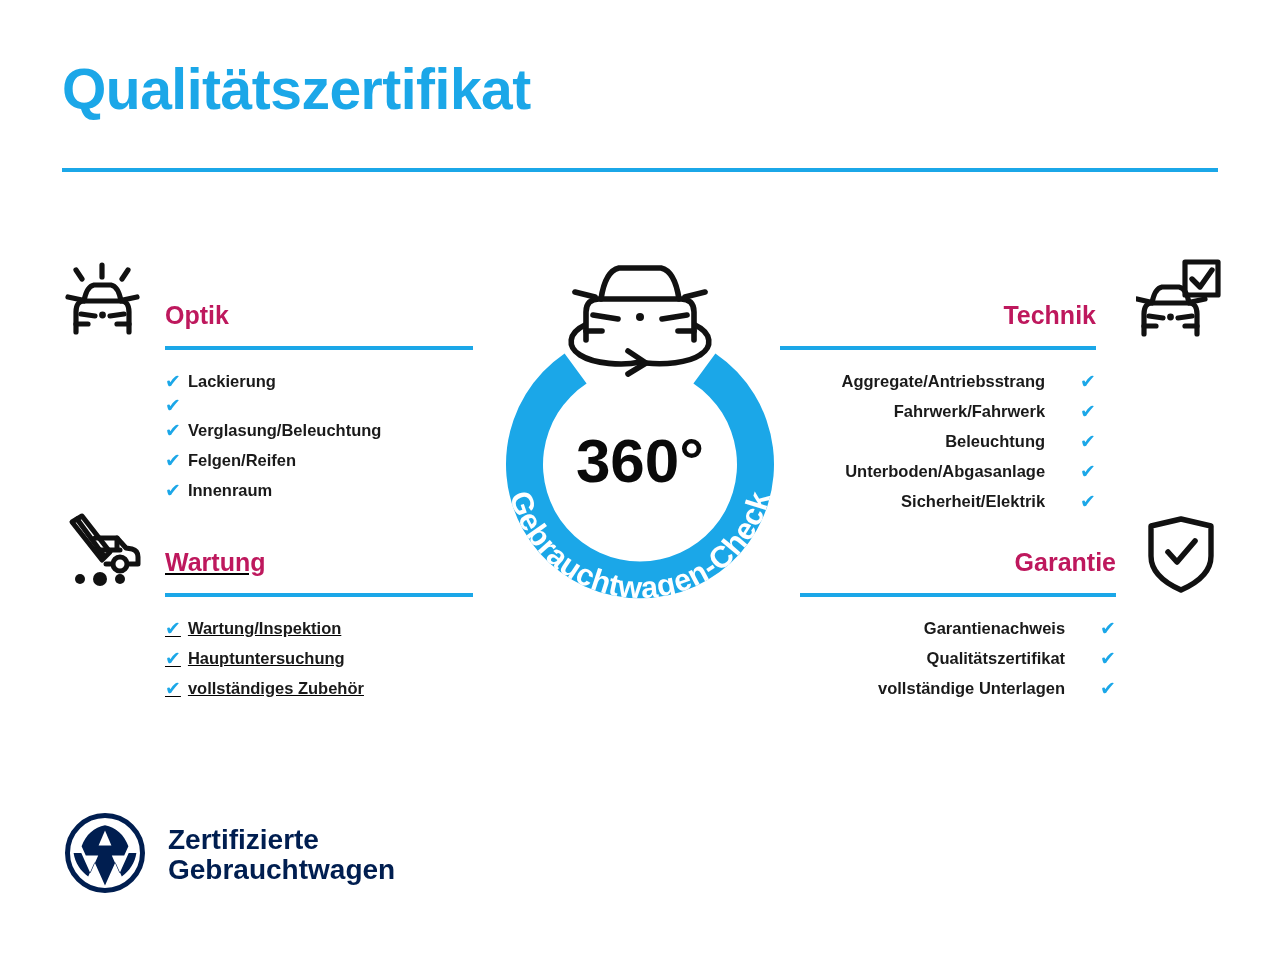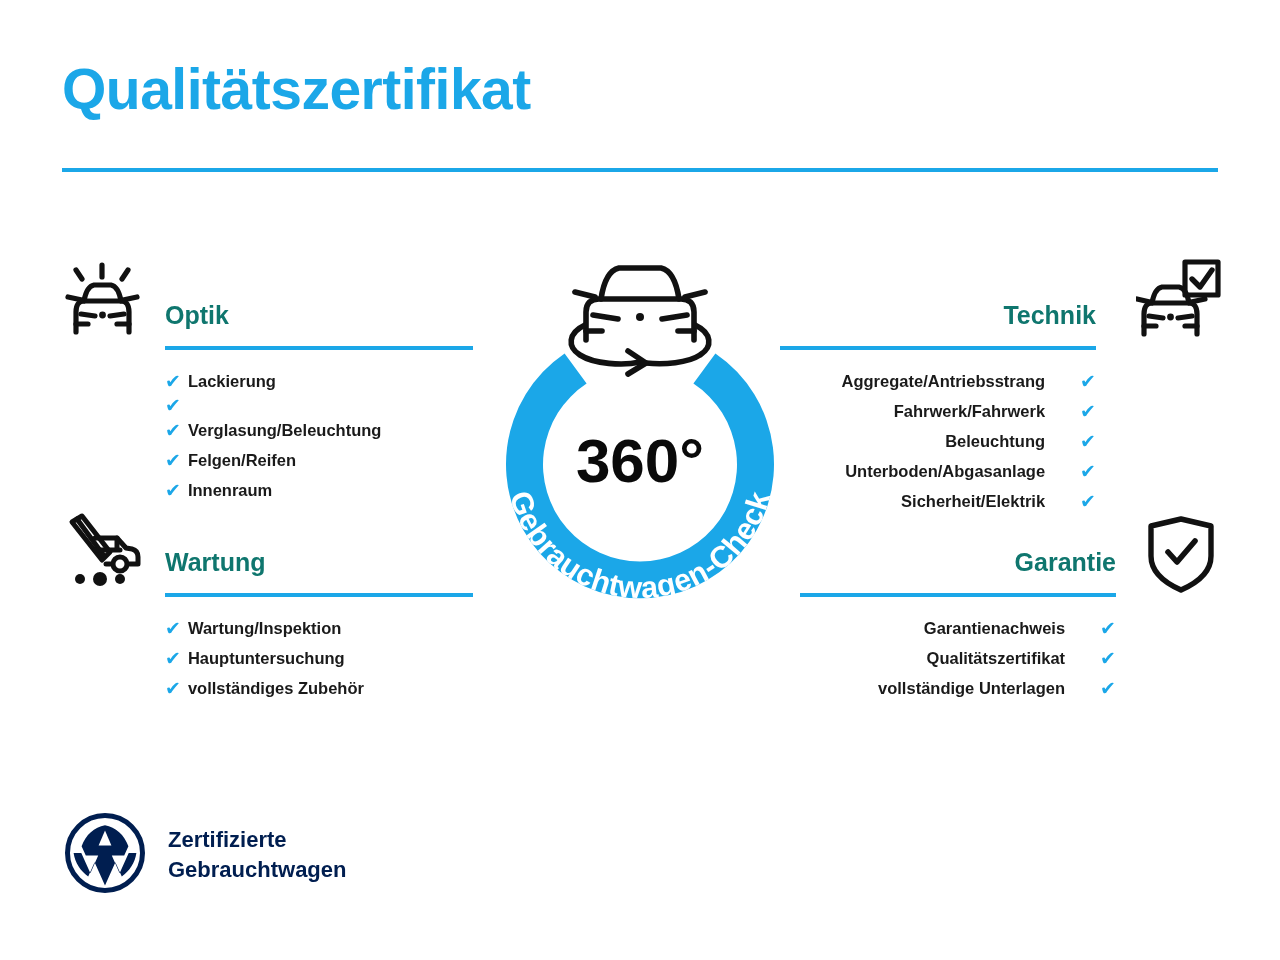--- a/index.html
+++ b/index.html
@@ -48,21 +48,21 @@
   }
 
   .section-head {
     position: relative;
     height: 52px;
   }
 
   .section-title {
     font-size: 25px;
     font-weight: 700;
-    color: #0f766e;
+    color: #be185d;
     line-height: 34px;
     white-space: nowrap;
   }
 
   .section-rule {
     position: absolute;
     left: 0;
     bottom: 0;
     width: 100%;
     height: 4px;
@@ -97,21 +97,21 @@
   .col-left .section-list li { justify-content: flex-start; }
   .col-left .check { margin-right: 7px; }
 
   
   .col-right .section-title { text-align: right; }
   .col-right .section-list li { justify-content: flex-end; gap: 28px; }
   .col-right .check { margin-left: 7px; }
 
   
   #sec-optik   { left: 165px; top: 298px; width: 308px; }
-  #sec-wartung { left: 165px; top: 545px; width: 308px; }
+  #sec-wartung { left: 165px; top: 545px; width: 308px; text-decoration: underline; }
   #sec-technik { left: 780px; top: 298px; width: 316px; }
   #sec-garantie{ left: 800px; top: 545px; width: 316px; }
 
   
   .sec-icon {
     position: absolute;
   }
   #icon-optik    { left: 62px;   top: 258px; }
   #icon-wartung  { left: 62px;   top: 508px; }
   #icon-technik  { left: 1136px; top: 258px; }
@@ -133,21 +133,21 @@
     left: 64px;
     top: 812px;
     display: flex;
     align-items: center;
     gap: 22px;
   }
 
   #vw-logo-mark { flex: 0 0 auto; }
 
   #footer-text {
-    font-size: 22px;
+    font-size: 28px;
     font-weight: 700;
     color: #001E50;
     line-height: 30px;
     white-space: pre-line;
   }
 </style>
 </head>
 <body>
 
 <div id="page">

